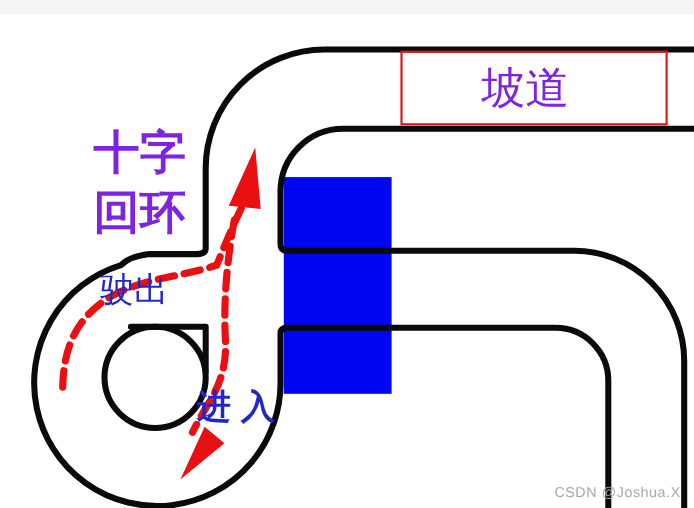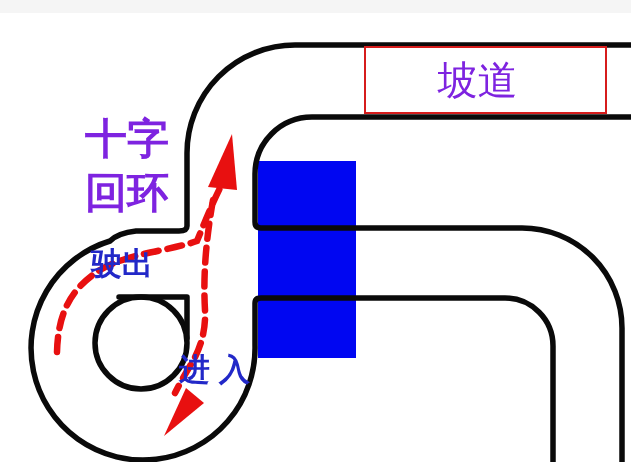--- a/index.html
+++ b/index.html
@@ -17,21 +17,21 @@
   .label{position:absolute;user-select:none;white-space:nowrap;}
   .loop-title{
     left:68px;top:112px;width:118px;text-align:center;
     font-size:42px;line-height:54px;font-weight:700;color:var(--label-purple,#7e23e0);
   }
   .ramp-label{
     left:365px;top:47px;width:241px;height:66px;display:flex;align-items:center;justify-content:center;
     padding-right:16px;box-sizing:border-box;
     font-size:40px;font-weight:400;color:var(--label-purple,#7e23e0);
   }
-  .exit-label{left:91px;top:243px;font-size:31px;font-weight:700;color:var(--label-blue,#2228c8);}
+  .exit-label{left:91px;top:243px;font-size:31px;font-weight:400;color:var(--label-blue,#2228c8);}
   .enter-label{left:179px;top:349px;font-size:31px;font-weight:600;letter-spacing:9px;color:var(--label-blue,#2228c8);}
   .watermark{left:504px;top:440px;font-size:13px;color:var(--watermark-gray,#a9a9a9);letter-spacing:0.5px;}
 </style>
 </head>
 <body>
 
 <div id="canvas">
 
   <svg id="diagram-svg" width="631" height="462" viewBox="0 0 631 462">
 
@@ -69,13 +69,14 @@
     <div>十字</div>
     <div>回环</div>
   </div>
 
   <div class="label ramp-label">坡道</div>
 
   <div class="label exit-label">驶出</div>
 
   <div class="label enter-label">进入</div>
 
+  <div class="label watermark">CSDN @Joshua.X</div>
 </div>
 
 </body></html>

